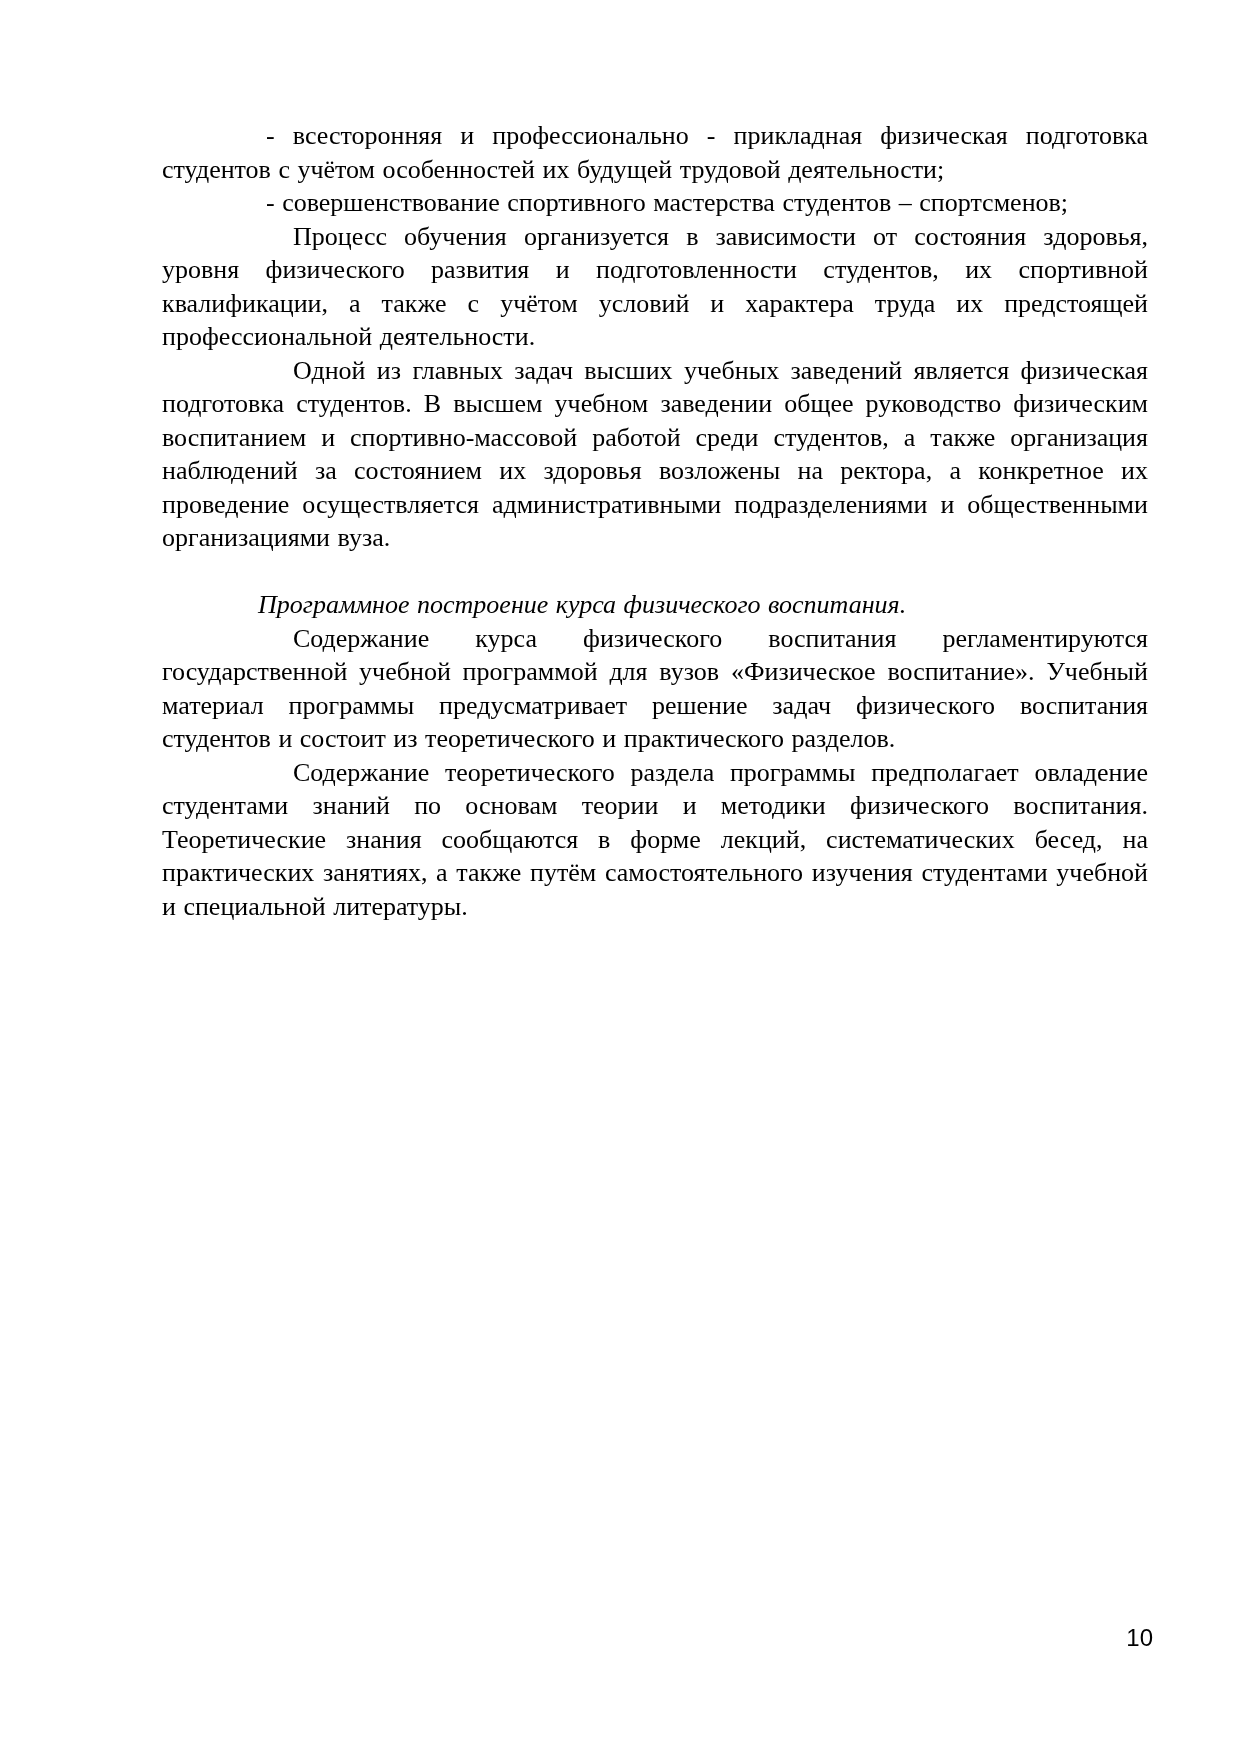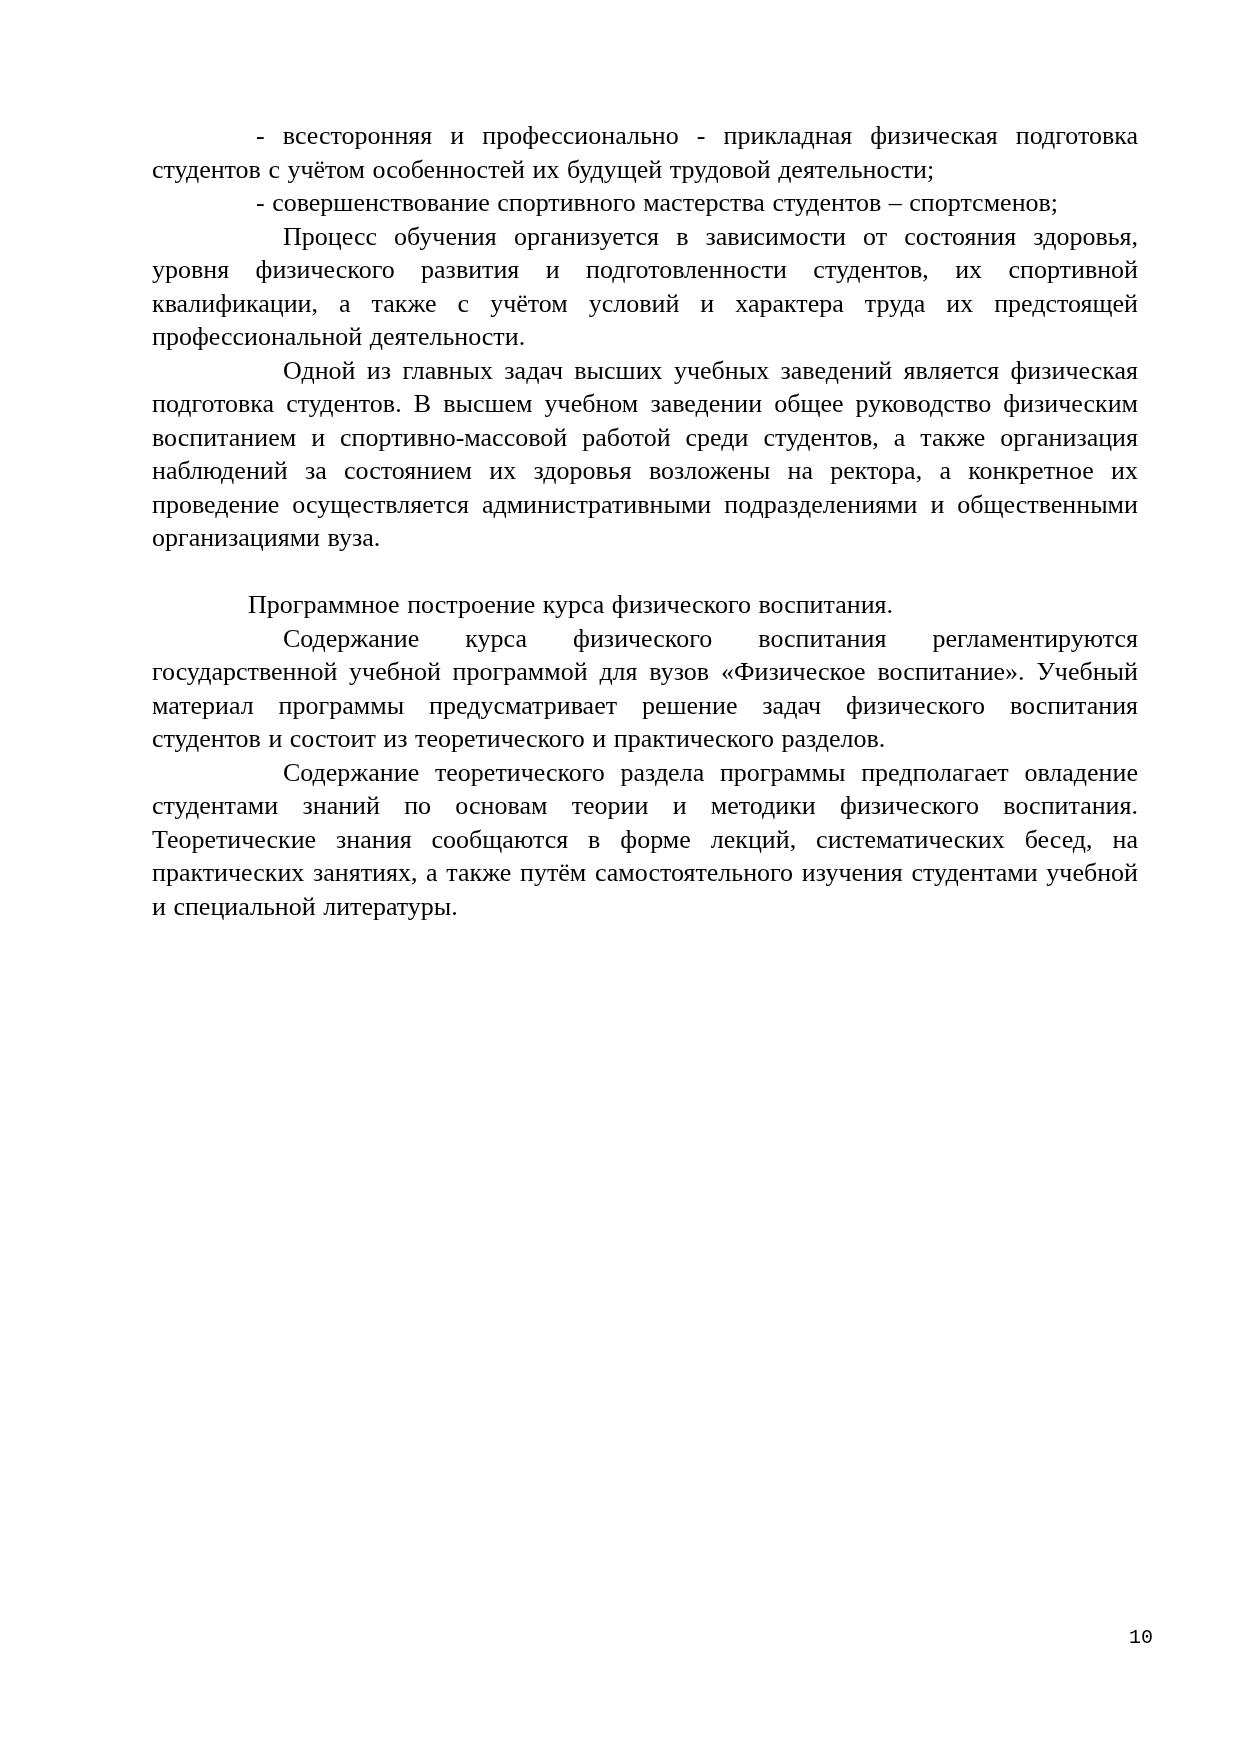--- a/index.html
+++ b/index.html
@@ -11,52 +11,53 @@
     position: relative;
     width: 1241px;
     height: 1754px;
     background: #ffffff;
     color: #000000;
     font-family: "Liberation Serif", "DejaVu Serif", serif;
     overflow: hidden;
   }
   .content {
     position: absolute;
-    left: 152px;
+    left: 162px;
     top: 119px;
     width: 986px;
   }
   .para {
     margin: 0;
     padding: 0;
     font-size: 26px;
     line-height: 33.5px;
     text-align: justify;
     hyphens: none;
     word-spacing: 1px;
   }
   .para.bullet {
     text-indent: 104px;
   }
   .para.bodytext {
     text-indent: 131px;
   }
   .para.heading {
+    font-style: italic;
     text-align: left;
     text-indent: 96px;
   }
   .blank-line {
     height: 33.5px;
   }
   .page-number {
     position: absolute;
     top: 1624px;
     right: 88px;
-    font-family: Liberation Mono, monospace;
-    font-size: 20px;
+    font-family: Liberation Sans, sans-serif;
+    font-size: 24px;
     line-height: 28px;
     color: #000000;
   }
 </style>
 </head>
 <body>
 
 <div class="page">
   <div class="content">
 

